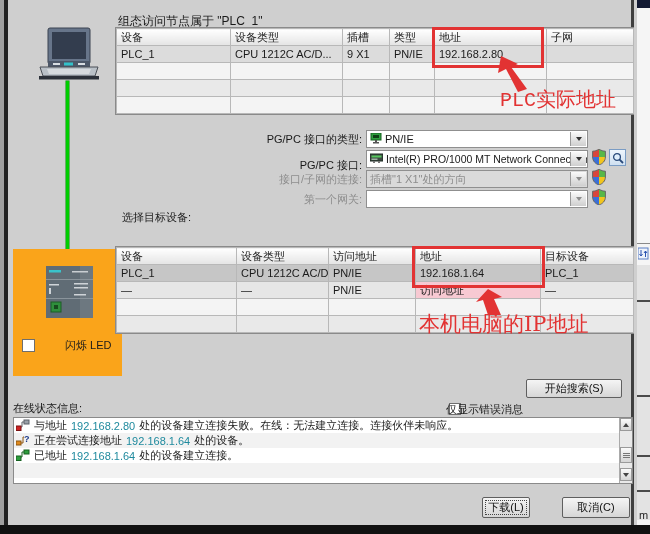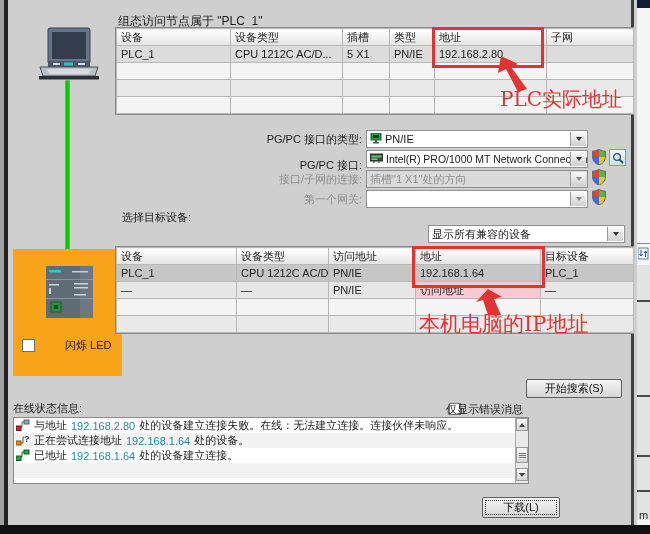--- a/index.html
+++ b/index.html
@@ -46,21 +46,21 @@
   
   .btn{background:linear-gradient(#f5f5f5,#d6d6d6);border:1px solid #5f5f5f;border-radius:2px;
     font-size:11px;display:flex;align-items:center;justify-content:center;box-sizing:border-box;color:#111;}
   .btn.focus{outline:1px dotted #444;outline-offset:-4px;}
   
   .cb{width:12px;height:12px;background:#fff;border:1px solid #6e6e6e;box-sizing:border-box;}
   
   .redrect{border:3px solid #e23333;box-sizing:border-box;}
   .redtext{color:#e23333;font-family:"DejaVu Serif","Liberation Serif",serif;}
   
-  .msglist{width:516px;height:67px;background:#fff;border:1px solid #8a8a8a;box-sizing:border-box;overflow:hidden;}
+  .msglist{width:620px;height:67px;background:#fff;border:1px solid #8a8a8a;box-sizing:border-box;overflow:hidden;}
   .msgrow{height:15px;display:flex;align-items:center;gap:4px;padding-left:2px;white-space:nowrap;overflow:hidden;}
   .msgrow .ip{color:#1f8a9e;}
   .msg-alt{background:#f2f2f2;}
   .scroll{position:absolute;right:0;top:0;width:13px;height:65px;background:#e9e9e9;border-left:1px solid #aaa;box-sizing:border-box;}
   .scbtn{position:absolute;left:0;width:12px;height:13px;background:linear-gradient(#fbfbfb,#d5d5d5);
     border:1px solid #9a9a9a;box-sizing:border-box;display:flex;align-items:center;justify-content:center;}
   .utri{width:0;height:0;border-left:3px solid transparent;border-right:3px solid transparent;border-bottom:4px solid #444;}
   .dtri{width:0;height:0;border-left:3px solid transparent;border-right:3px solid transparent;border-top:4px solid #444;}
   .thumb{position:absolute;left:0;top:29px;width:12px;height:16px;background:linear-gradient(#fbfbfb,#d5d5d5);
     border:1px solid #9a9a9a;box-sizing:border-box;display:flex;align-items:center;justify-content:center;}
@@ -146,21 +146,21 @@
         <th>设备</th>
         <th>设备类型</th>
         <th>插槽</th>
         <th>类型</th>
         <th>地址</th>
         <th>子网</th>
       </tr>
       <tr class="rowA">
         <td>PLC_1</td>
         <td>CPU 1212C AC/D...</td>
-        <td>5 X1</td>
+        <td>9 X1</td>
         <td>PN/IE</td>
         <td>192.168.2.80</td>
         <td></td>
       </tr>
       <tr class="rowB">
             <td></td>
             <td></td>
             <td></td>
             <td></td>
             <td></td>
@@ -185,21 +185,21 @@
     </tbody>
       </table>
   </div>
 
   <div class="abs redrect" style="left:432px;top:27px;width:112px;height:41px;"></div>
   <div class="abs" style="left:497px;top:56px;">
     <svg width="36" height="36" viewBox="0 0 36 36">
       <polygon points="4,0 21,8 14,11 30,33 21,36 9,13 1,17" fill="#e23333"></polygon>
     </svg>
   </div>
-  <div class="abs redtext" style="left:500px;top:86px;font-size:20px;">PLC实际地址</div>
+  <div class="abs redtext" style="left:500px;top:86px;font-size:20px;font-family:Liberation Mono, monospace;">PLC实际地址</div>
 
   <div class="abs flabel" style="left:180px;top:130px;">PG/PC 接口的类型:</div>
   <div class="abs field" style="left:366px;top:130px;">
     <span>
       <svg width="12" height="11" viewBox="0 0 12 11">
           <rect x="1" y="0" width="10" height="7" fill="#2e9e3e" stroke="#14601f"></rect>
           <rect x="3" y="2" width="6" height="3" fill="#0f3f16"></rect>
           <rect x="5" y="7" width="2" height="2" fill="#555"></rect>
           <rect x="3" y="9" width="6" height="1.5" fill="#555"></rect>
         </svg>
@@ -281,26 +281,20 @@
           <rect x="0" y="0" width="7" height="8" fill="#d9453c"></rect>
           <rect x="7" y="0" width="7" height="8" fill="#58b847"></rect>
           <rect x="0" y="8" width="7" height="8" fill="#3a6fd8"></rect>
           <rect x="7" y="8" width="7" height="8" fill="#f2c51d"></rect>
         </g>
       <path d="M7 0 C9 1.6 11.4 2.2 13.4 2.2 L13.4 8 C13.4 12 10.6 14.8 7 16 C3.4 14.8 0.6 12 0.6 8 L0.6 2.2 C2.6 2.2 5 1.6 7 0 Z" fill="none" stroke="#666"></path>
     </svg>
   </div>
 
   <div class="abs" style="left:122px;top:210px;">选择目标设备:</div>
-  <div class="abs field" style="left:428px;top:225px;width:197px;">
-    <span class="fieldtext">显示所有兼容的设备</span>
-    <span class="dd">
-        <span class="tri"></span>
-      </span>
-  </div>
 
   <div class="abs tblwrap" style="left:115px;top:246px;width:517px;">
     <table>
       <colgroup>
         <col style="width:120px">
           <col style="width:92px">
           <col style="width:87px">
         <col style="width:125px">
           <col style="width:93px">
       </colgroup>
@@ -402,15 +396,16 @@
         </div>
       <div class="thumb">
           <span class="grip"></span>
         </div>
       <div class="scbtn" style="top:50px;">
           <span class="dtri"></span>
         </div>
     </div>
   </div>
 
-  <div class="abs btn focus" style="left:482px;top:497px;width:78px;height:21px;">下载(L)</div>
+  <div class="abs btn focus" style="left:482px;top:497px;width:48px;height:21px;">下载(L)</div>
+  <div class="abs btn" style="left:562px;top:497px;width:68px;height:21px;">取消(C)</div>
 
 </div>
 
 </body></html>

